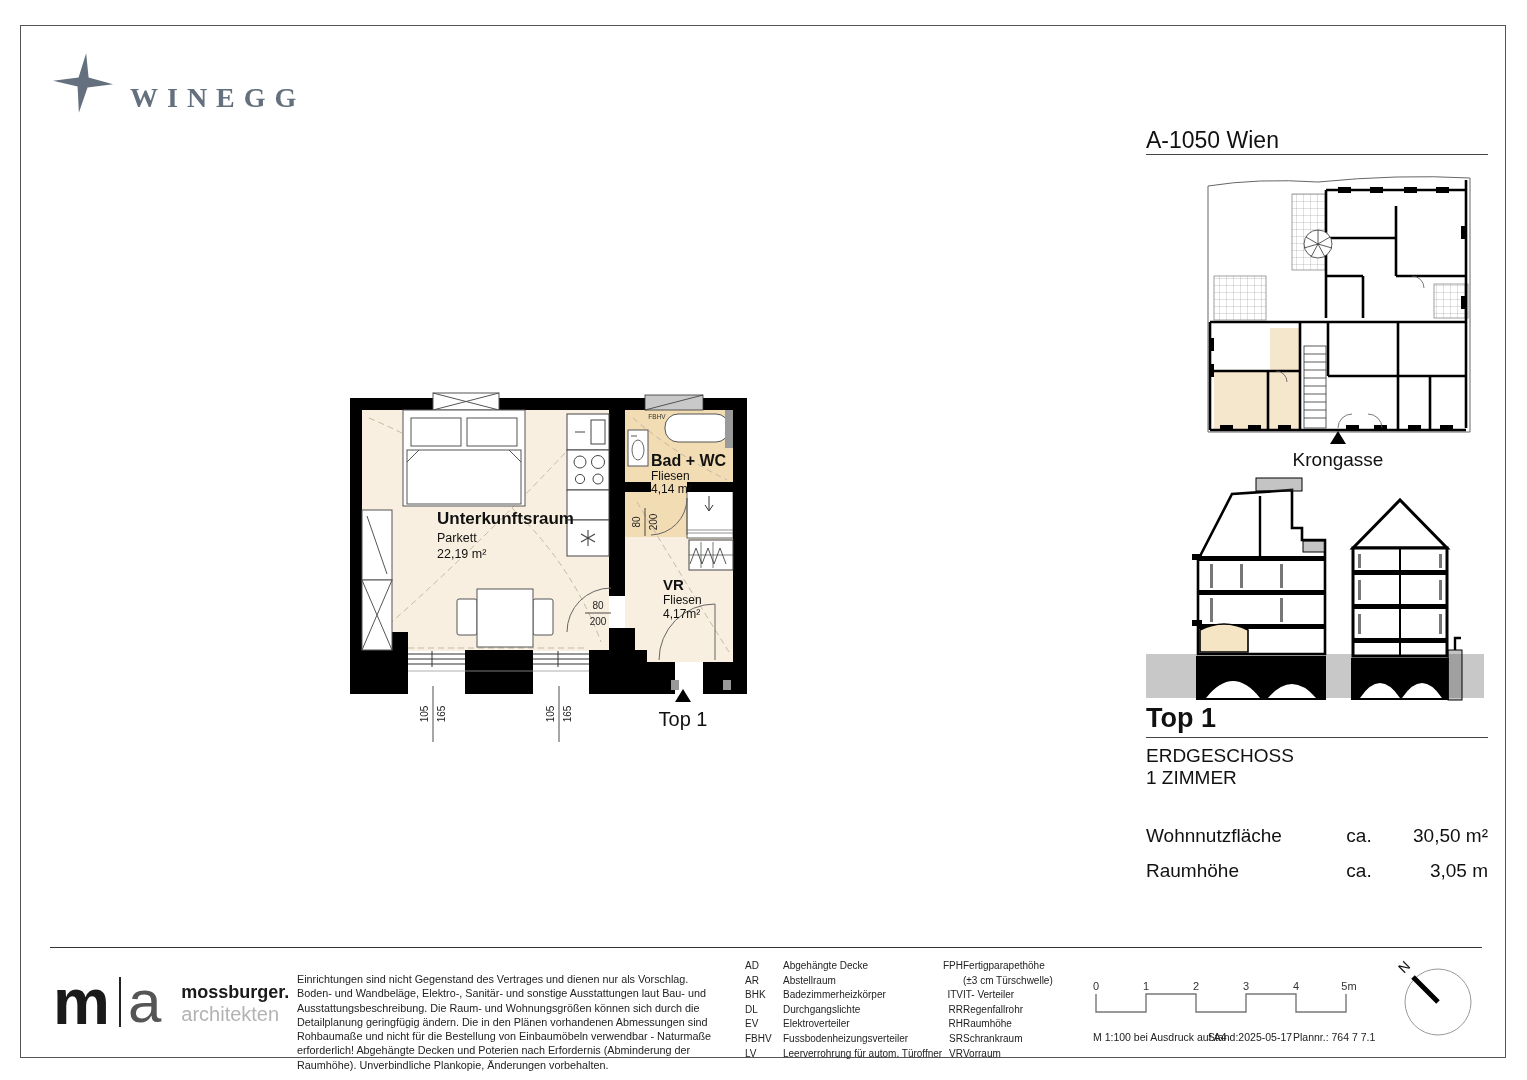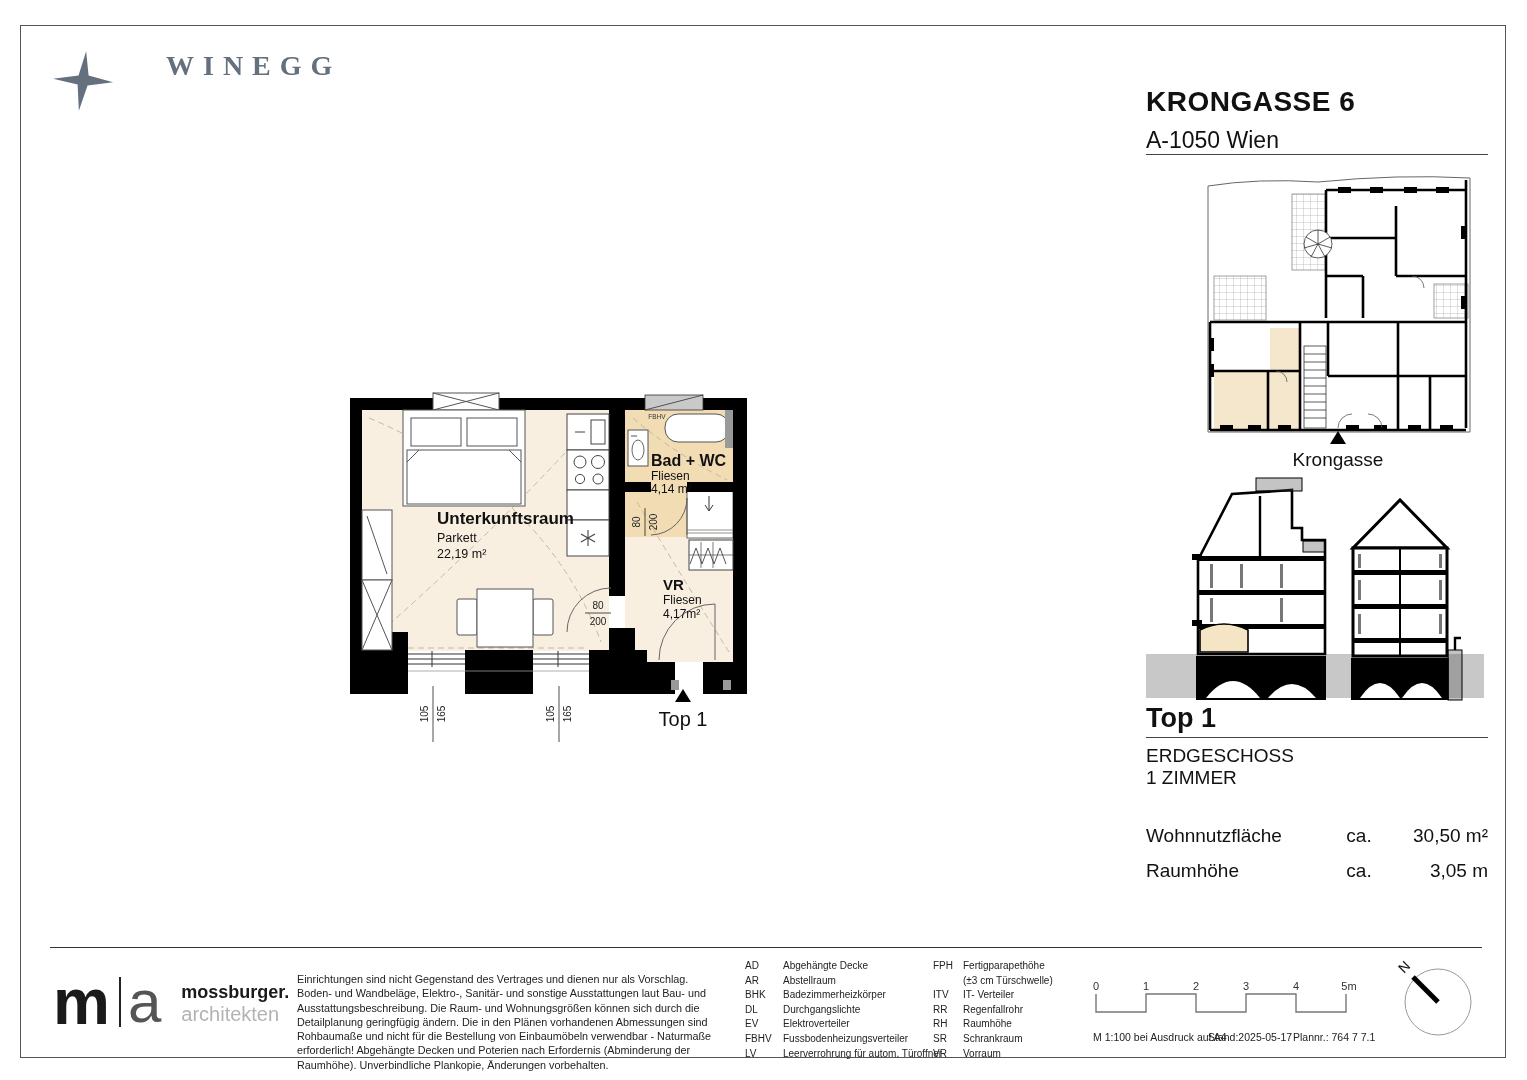--- a/index.html
+++ b/index.html
@@ -3,21 +3,21 @@
 <meta charset="utf-8">
 <style>
   html,body{margin:0;padding:0;background:#e8e8e8;}
   .sheet{
     position:relative;width:1527px;height:1080px;background:#fff;
     font-family:"Liberation Sans",sans-serif;color:#111;overflow:hidden;
   }
   .border{position:absolute;left:20px;top:25px;width:1486px;height:1033px;
     border:1px solid #555;box-sizing:border-box;pointer-events:none;}
   
-  .brand{position:absolute;left:52px;top:50px;display:flex;align-items:flex-start;height:64px;gap:36px;}
+  .brand{position:absolute;left:52px;top:50px;display:flex;align-items:flex-end;height:64px;}
   .brand-text{margin-left:16px;font-family:"Liberation Serif",serif;font-weight:bold;
     font-size:28px;letter-spacing:9px;color:#64707e;}
   
   .hdr-title{position:absolute;left:1146px;top:86px;font-size:28px;font-weight:bold;letter-spacing:.5px;}
   .hdr-sub{position:absolute;left:1146px;top:127px;font-size:23px;text-align:right;}
   .hdr-rule{position:absolute;left:1146px;top:154px;width:342px;height:1px;background:#444;}
   
   .siteplan{position:absolute;left:1198px;top:166px;width:285px;height:306px;}
   .sections{position:absolute;left:1140px;top:468px;width:350px;height:240px;}
   .floorplan{position:absolute;left:345px;top:392px;width:410px;height:356px;}
@@ -41,21 +41,21 @@
   .arch-words{margin-left:20px;}
   .arch-name{font-size:18px;font-weight:bold;color:#1a1a1a;line-height:24px;}
   .arch-prof{font-size:20px;color:#b3b3b3;line-height:21px;}
   .disclaimer{position:absolute;left:297px;top:972px;width:416px;margin:0;
     font-size:10.8px;line-height:14.3px;color:#222;}
   .legend{position:absolute;top:959px;font-size:10px;color:#222;}
   .legend1{left:745px;}
   .legend2{left:933px;}
   .lrow{display:flex;line-height:14.6px;}
   .legend1 .labbr{width:38px;}
-  .legend2 .labbr{width:30px;}
+  .legend2 .labbr{width:30px;text-align:right;}
   .scalebar{position:absolute;left:1088px;top:980px;width:272px;height:44px;}
   .printinfo span{position:absolute;top:1031px;font-size:10.5px;color:#222;white-space:nowrap;}
   .pi-scale{left:1093px;}
   .pi-date{left:1208px;}
   .pi-plan{left:1293px;}
   .north{position:absolute;left:1392px;top:958px;width:86px;height:86px;}
 </style>
 </head>
 <body>
 
@@ -76,21 +76,20 @@
     </defs>
   </svg>
 
   <div class="brand">
     <svg width="62" height="62" viewBox="0 0 62 62">
       <polygon points="31,1 36,25 61,29 36,35 30,61 26,35 1,32 26,26" fill="#64707e" transform="rotate(6 31 31)"></polygon>
     </svg>
     <span class="brand-text">WINEGG</span>
   </div>
 
-  <div class="hdr-title">KRONGASSE 6</div>
   <div class="hdr-sub">A-1050 Wien</div>
   <div class="hdr-rule"></div>
 
   <svg class="siteplan" viewBox="0 0 285 306">
     <path d="M10,20 Q60,12 120,16 Q200,8 272,12 L272,266 L10,266 Z" fill="#fff" stroke="#666" stroke-width="1"></path>
     <rect x="94" y="28" width="34" height="76" fill="url(#gridpat)" stroke="#888" stroke-width="0.8"></rect>
     <rect x="16" y="110" width="52" height="44" fill="url(#gridpat)" stroke="#888" stroke-width="0.8"></rect>
     <rect x="236" y="118" width="34" height="34" fill="url(#gridpat)" stroke="#888" stroke-width="0.8"></rect>
     <g>
       <rect x="16" y="205" width="86" height="58" fill="#f5e7cc"></rect>

